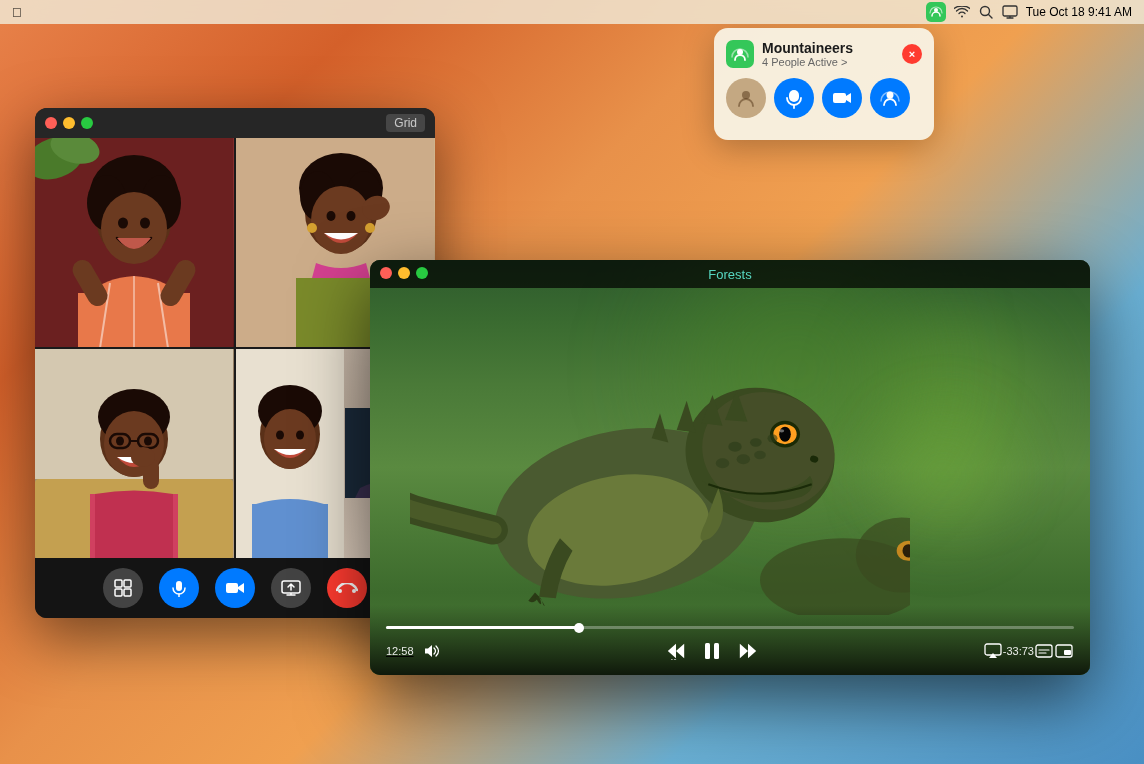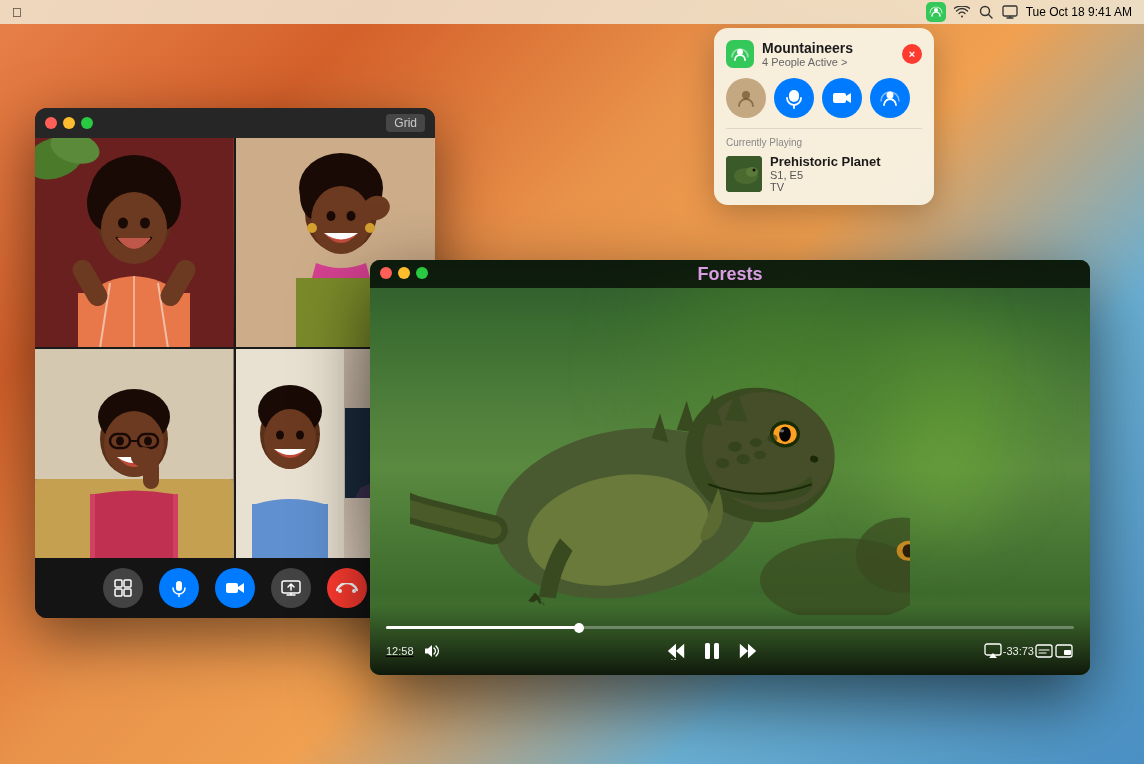--- a/index.html
+++ b/index.html
@@ -447,23 +447,23 @@
     .dino-svg {
       position: absolute;
       bottom: 60px;
       left: 40px;
       width: 500px;
       height: 320px;
     }
 
     
     .video-title {
-      font-size: 18px;
-      font-weight: 700;
-      color: #f0abfc;
+      font-size: 13px;
+      font-weight: 400;
+      color: #5eead4;
       opacity: 0.9;
     }
 
     
     .video-win-controls {
       position: absolute;
       left: 10px;
       top: 7px;
       display: flex;
       gap: 6px;
@@ -736,39 +736,20 @@
       </div>
       <div class="action-btn act-shareplay">
         <svg width="22" height="22" viewBox="0 0 22 22" fill="none">
           <circle cx="11" cy="8" r="3.5" fill="white"></circle>
           <path d="M5 18c0-3.3 2.7-6 6-6s6 2.7 6 6" stroke="white" stroke-width="1.8" fill="none" stroke-linecap="round"></path>
           <path d="M2 14c0-5 4-9 9-9s9 4 9 9" stroke="white" stroke-width="1.5" fill="none" stroke-linecap="round" opacity="0.5"></path>
         </svg>
       </div>
     </div>
 
-    <div class="currently-playing">
-      <div class="cp-label">Currently Playing</div>
-      <div class="cp-content">
-        <div class="cp-thumbnail">
-          <svg width="36" height="36" viewBox="0 0 36 36">
-            <rect width="36" height="36" fill="#3a5a2a"></rect>
-
-            <ellipse cx="20" cy="20" rx="12" ry="8" fill="#4a6a30"></ellipse>
-            <ellipse cx="26" cy="16" rx="6" ry="5" fill="#5a7a38"></ellipse>
-            <circle cx="28" cy="14" r="1.5" fill="#1a0a05"></circle>
-          </svg>
-        </div>
-        <div class="cp-info">
-          <div class="cp-show-title">Prehistoric Planet</div>
-          <div class="cp-episode">S1, E5</div>
-          <div class="cp-type">TV</div>
-        </div>
-      </div>
-    </div>
   </div>
 
   <div class="video-player">
     <div class="video-titlebar">
       <div class="video-win-controls">
         <div class="window-btn btn-close"></div>
         <div class="window-btn btn-min"></div>
         <div class="window-btn btn-max"></div>
       </div>
       <span class="video-title">Forests</span>

